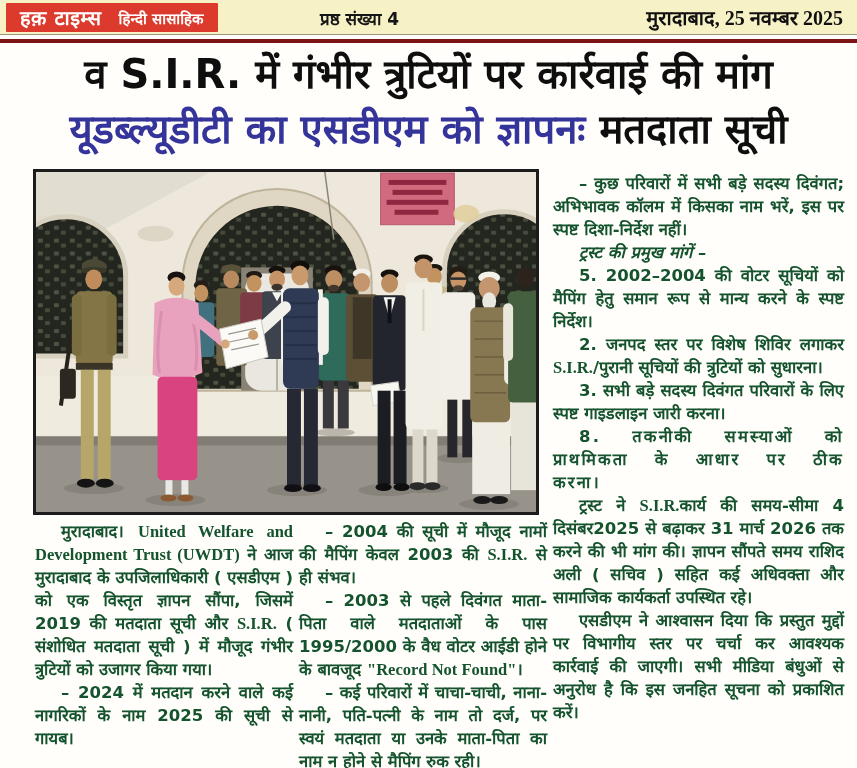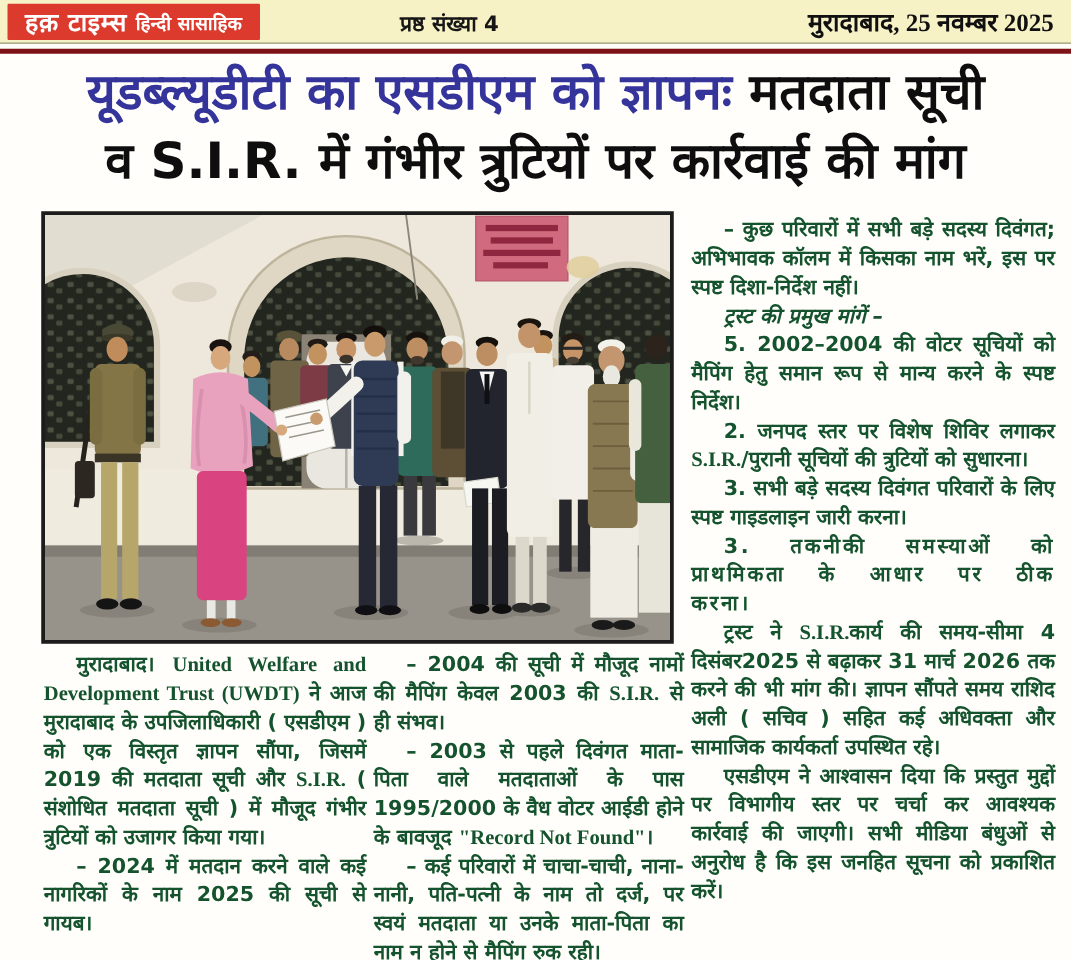--- a/index.html
+++ b/index.html
@@ -10,21 +10,21 @@
     font-family: "DejaVu Sans", sans-serif; color:#141414;
   }
   
   .masthead {
     position:absolute; left:0; top:0; width:857px; height:35px;
     background:#f7f1c6; border-bottom:1px solid #9a987c;
   }
   .brand {
     position:absolute; left:6px; top:3px; height:29px;
     background:#dc3a2c; color:#ffffff; padding:0 14px;
-    display:flex; align-items:center; gap:7px; border-radius:1px;
+    display:flex; align-items:center; gap:17px; border-radius:1px;
   }
   .brand-name { font-weight:bold; font-size:20px; letter-spacing:.5px; }
   .brand-sub  { font-weight:bold; font-size:15px; }
   .page-num {
     position:absolute; left:320px; width:220px; top:7px; 
     font-weight:bold; font-size:17px; color:#161616;
   }
   .dateline {
     position:absolute; right:14px; top:4px;
     font-family:"Liberation Serif", serif; font-weight:bold; font-size:20px; color:#101010;text-align:right;
@@ -65,22 +65,22 @@
     <div class="brand">
       <span class="brand-name">हक़ टाइम्स</span>
       <span class="brand-sub">हिन्दी सासाहिक</span>
     </div>
     <div class="page-num">प्रष्ठ संख्या 4</div>
     <div class="dateline">मुरादाबाद, 25 नवम्बर 2025</div>
   </div>
   <div class="rule"></div>
 
   <div class="headline">
+    <div>व S.I.R. में गंभीर त्रुटियों पर कार्रवाई की मांग</div>
     <div><span class="hl-blue">यूडब्ल्यूडीटी का एसडीएम को ज्ञापनः </span><span>मतदाता सूची</span></div>
-    <div>व S.I.R. में गंभीर त्रुटियों पर कार्रवाई की मांग</div>
   </div>
 
   <div class="photo">
     <svg viewBox="0 0 502 342" preserveAspectRatio="none">
       <defs>
         <pattern id="lat" width="16" height="13" patternUnits="userSpaceOnUse">
           <rect width="16" height="13" fill="#23261e"></rect>
           <rect x="2" y="2" width="5" height="4" rx="1" fill="#4d5242"></rect>
           <rect x="9" y="7" width="5" height="4" rx="1" fill="#454a3a"></rect>
         </pattern>
@@ -306,18 +306,18 @@
     <p><span>– 2003 से पहले दिवंगत माता-पिता वाले मतदाताओं के पास 1995/2000 के वैध वोटर आईडी होने के बावजूद </span><span class="en">"Record Not Found"</span><span>।</span></p>
     <p>– कई परिवारों में चाचा-चाची, नाना-नानी, पति-पत्नी के नाम तो दर्ज, पर स्वयं मतदाता या उनके माता-पिता का नाम न होने से मैपिंग रुक रही।</p>
   </div>
 
   <div class="col col-right">
     <p>– कुछ परिवारों में सभी बड़े सदस्य दिवंगत; अभिभावक कॉलम में किसका नाम भरें, इस पर स्पष्ट दिशा-निर्देश नहीं।</p>
     <p class="it">ट्रस्ट की प्रमुख मांगें –</p>
     <p>5. 2002–2004 की वोटर सूचियों को मैपिंग हेतु समान रूप से मान्य करने के स्पष्ट निर्देश।</p>
     <p><span>2. जनपद स्तर पर विशेष शिविर लगाकर </span><span class="b">S.I.R.</span><span>/पुरानी सूचियों की त्रुटियों को सुधारना।</span></p>
     <p>3. सभी बड़े सदस्य दिवंगत परिवारों के लिए स्पष्ट गाइडलाइन जारी करना।</p>
-    <p class="sp">3. तकनीकी समस्याओं को प्राथमिकता के आधार पर ठीक करना।</p>
+    <p class="sp">8. तकनीकी समस्याओं को प्राथमिकता के आधार पर ठीक करना।</p>
     <p><span>ट्रस्ट ने </span><span class="b">S.I.R.</span><span>कार्य की समय-सीमा 4 दिसंबर2025 से बढ़ाकर 31 मार्च 2026 तक करने की भी मांग की। ज्ञापन सौंपते समय राशिद अली ( सचिव ) सहित कई अधिवक्ता और सामाजिक कार्यकर्ता उपस्थित रहे।</span></p>
     <p>एसडीएम ने आश्वासन दिया कि प्रस्तुत मुद्दों पर विभागीय स्तर पर चर्चा कर आवश्यक कार्रवाई की जाएगी। सभी मीडिया बंधुओं से अनुरोध है कि इस जनहित सूचना को प्रकाशित करें।</p>
   </div>
 
 </div>
 
 </body></html>

